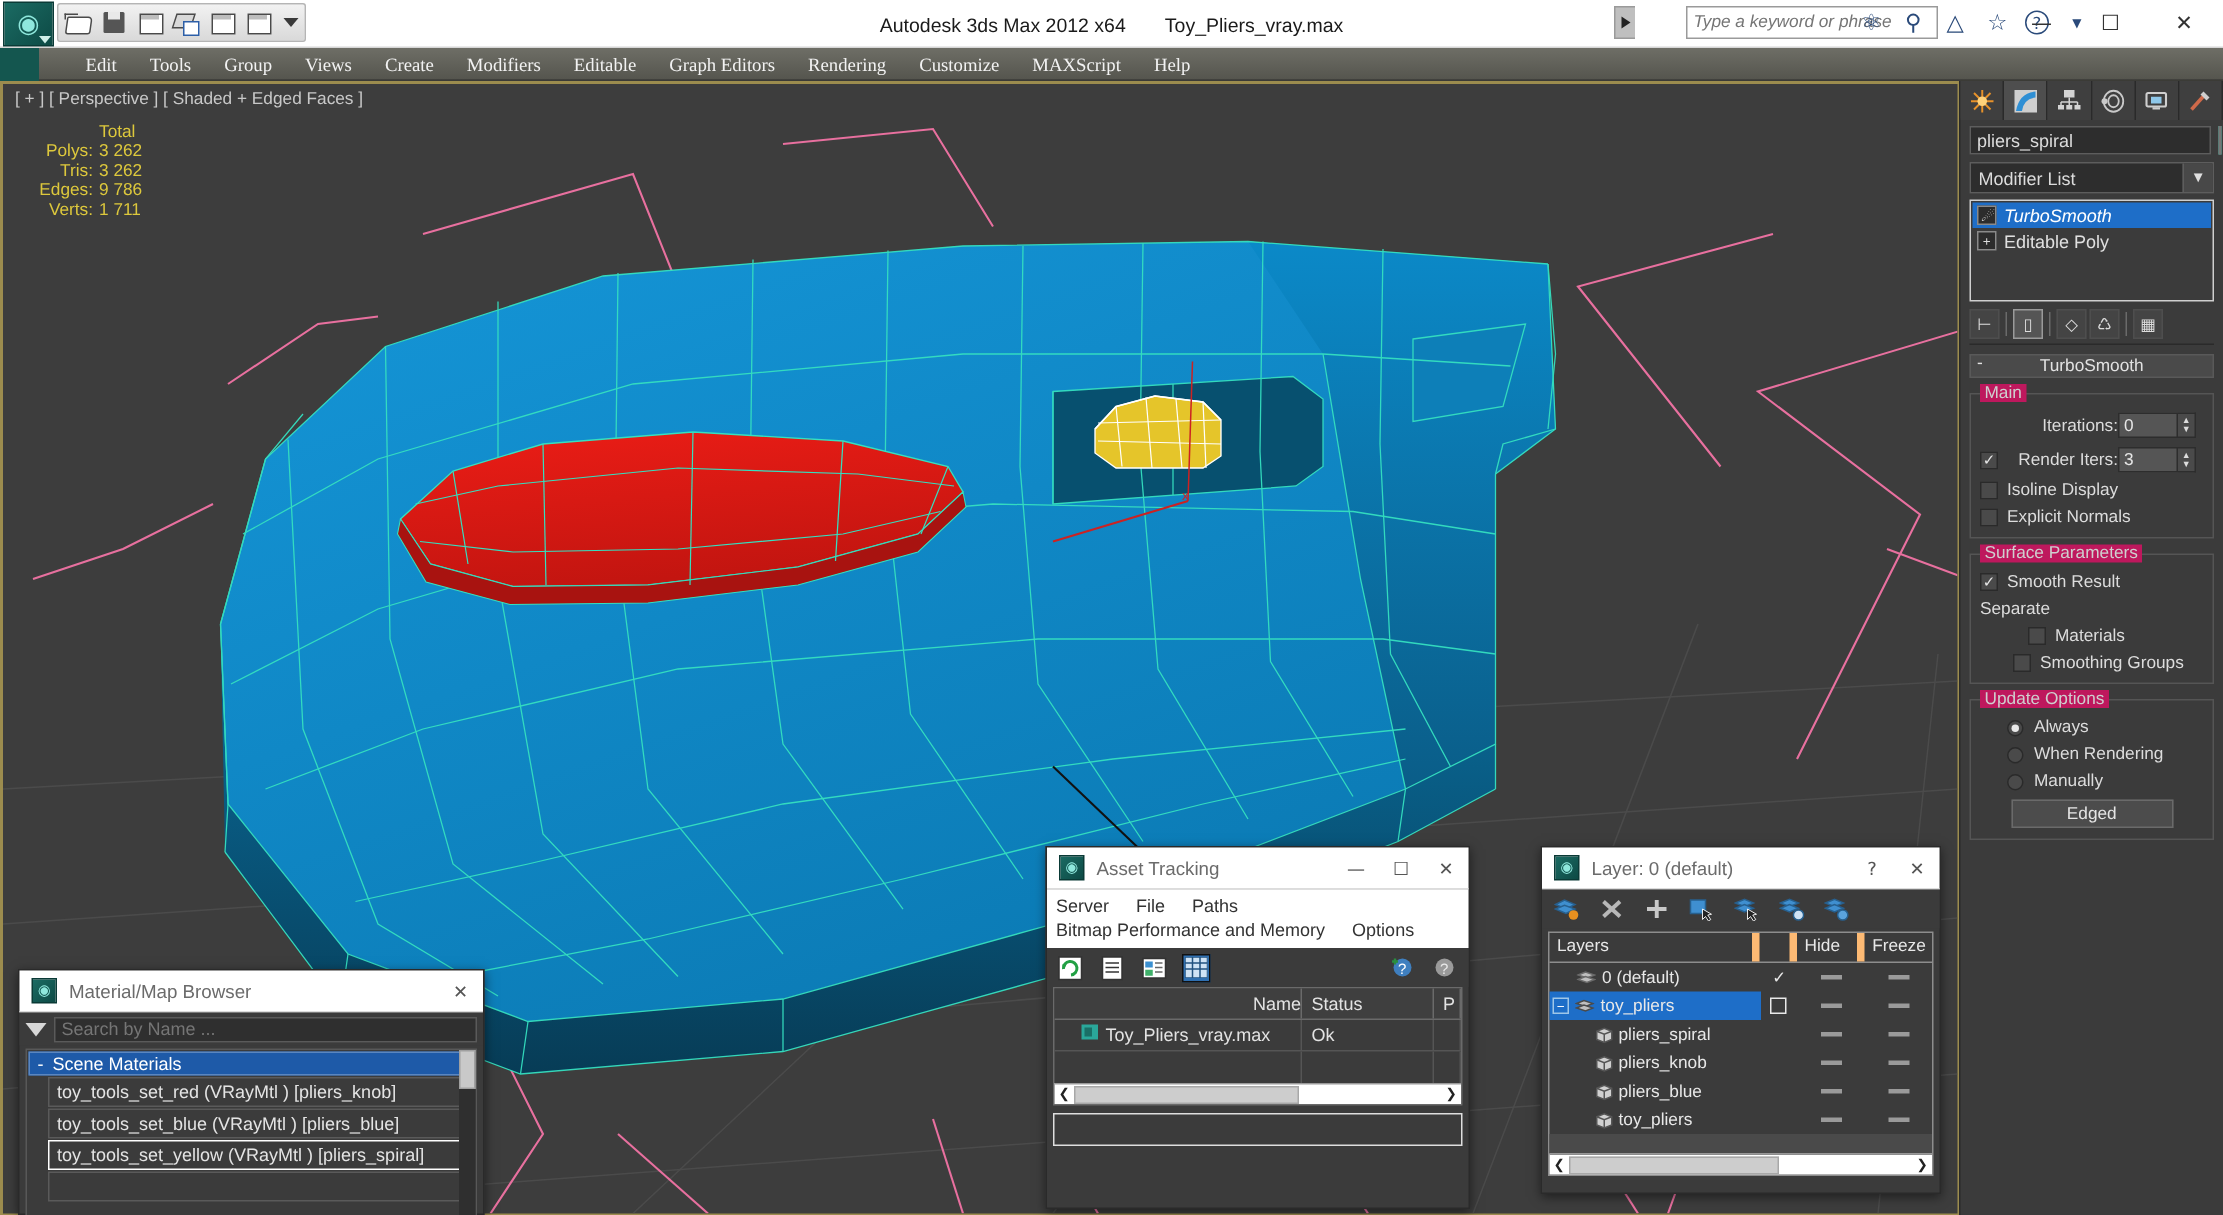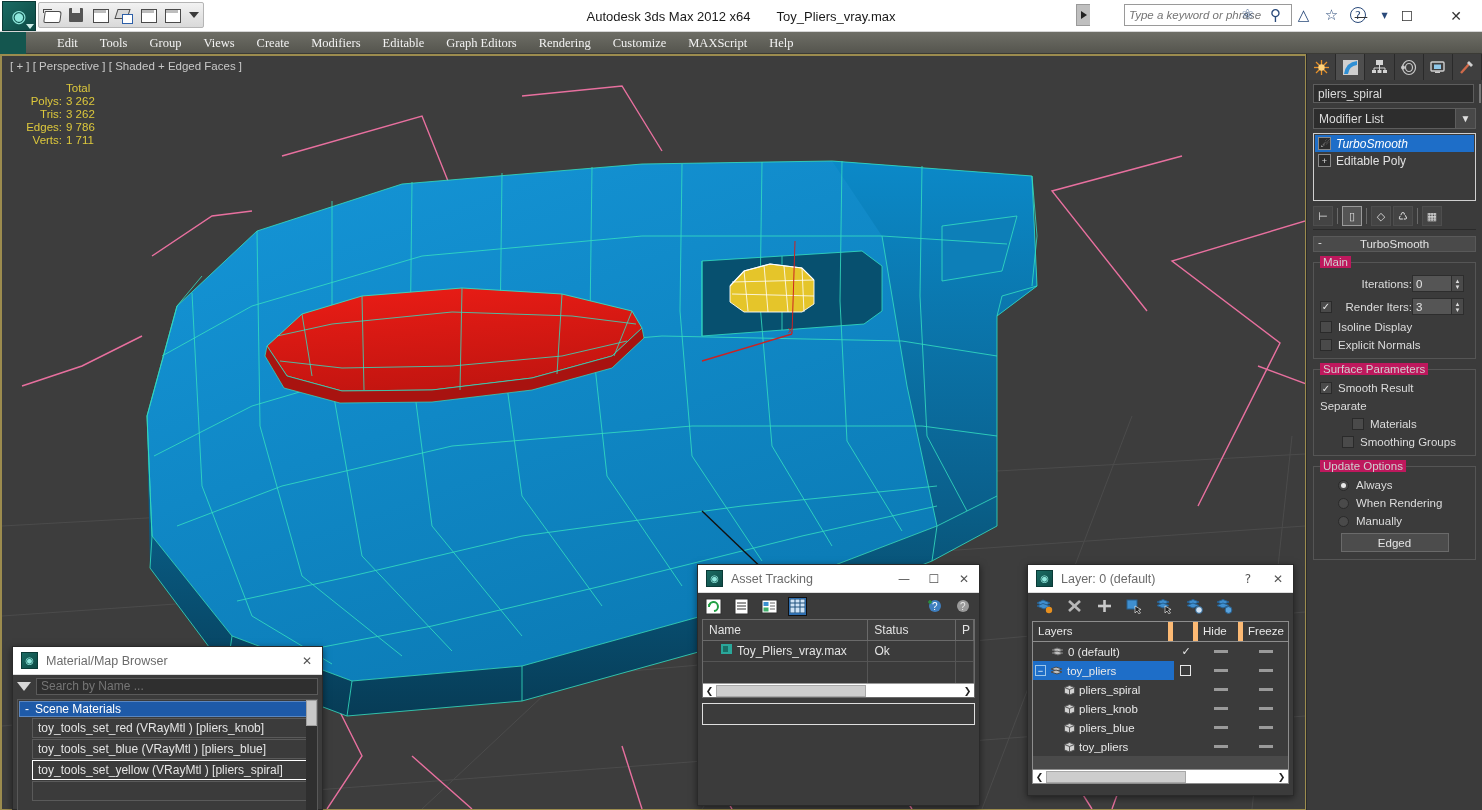--- a/index.html
+++ b/index.html
@@ -198,21 +198,21 @@
      font-size:12px; }
   .at-tools .t.sel{ border:1px solid #111; background:#2f6fb0; }
   .at-tools .spacer{ flex:1; }
   .at-table{ margin:0 4px; border:1px solid #6a6a6a; background:#3b3b3b; }
   .at-hdr{ display:flex; height:21px; background:#3f3f3f; border-bottom:1px solid #6a6a6a; }
   .at-hdr div{ font-size:12px; color:#e3e3e3; padding-left:6px; line-height:20px;
      border-right:1px solid #6a6a6a; }
   .at-row{ display:flex; height:21px; border-bottom:1px solid #555; }
   .at-row div{ font-size:12px; color:#e3e3e3; padding-left:6px; line-height:20px;
      border-right:1px solid #555; display:flex; align-items:center; gap:4px; }
-  .c-name{ width:166px; } .c-stat{ width:88px; } .c-p{ width:18px; }
+  .c-name{ width:166px;text-align:right; } .c-stat{ width:88px; } .c-p{ width:18px; }
   .hscroll{ height:14px; background:#fff; border:1px solid #9a9a9a; display:flex; align-items:center;
      margin:0 4px; }
   .hscroll .ar{ width:13px; height:12px; display:flex; align-items:center; justify-content:center;
      font-size:9px; color:#222; font-family:"DejaVu Sans",sans-serif; }
   .hscroll .thumb{ height:12px; background:#cdcdcd; border:1px solid #a8a8a8; }
   .at-bottom{ margin:5px 4px 0 4px; height:22px; background:#3b3b3b; border:1px solid #dedede; }
 
   
   #layerwin{ left:1027px; top:564px; width:267px; height:232px; }
   .lm-tools{ height:26px; background:#3b3b3b; display:flex; align-items:center; padding:0 8px; gap:13px; }
@@ -638,20 +638,31 @@
   <div class="fwin" id="assetwin">
     <div class="fw-title">
       <span class="ico">◉</span>
       <span class="txt">Asset Tracking</span>
       <span class="btns">
         <span>—</span>
         <span>☐</span>
         <span>✕</span>
       </span>
     </div>
+    <div class="at-menu">
+      <div class="r">
+        <span class="m">Server</span>
+        <span class="m">File</span>
+        <span class="m">Paths</span>
+      </div>
+      <div class="r">
+        <span class="m">Bitmap Performance and Memory</span>
+        <span class="m">Options</span>
+      </div>
+    </div>
     <div class="at-tools">
       <span class="t">
         <svg width="17" height="17">
             <rect x="1" y="1" width="15" height="15" fill="#fff" stroke="#333"></rect>
           <path d="M4 9 A4.5 4.5 0 1 1 9 13" fill="none" stroke="#22a044" stroke-width="2"></path>
           <path d="M3 6 L 6 6 L 4.5 9 Z" fill="#22a044"></path>
           </svg>
       </span>
       <span class="t">
         <svg width="17" height="17">

